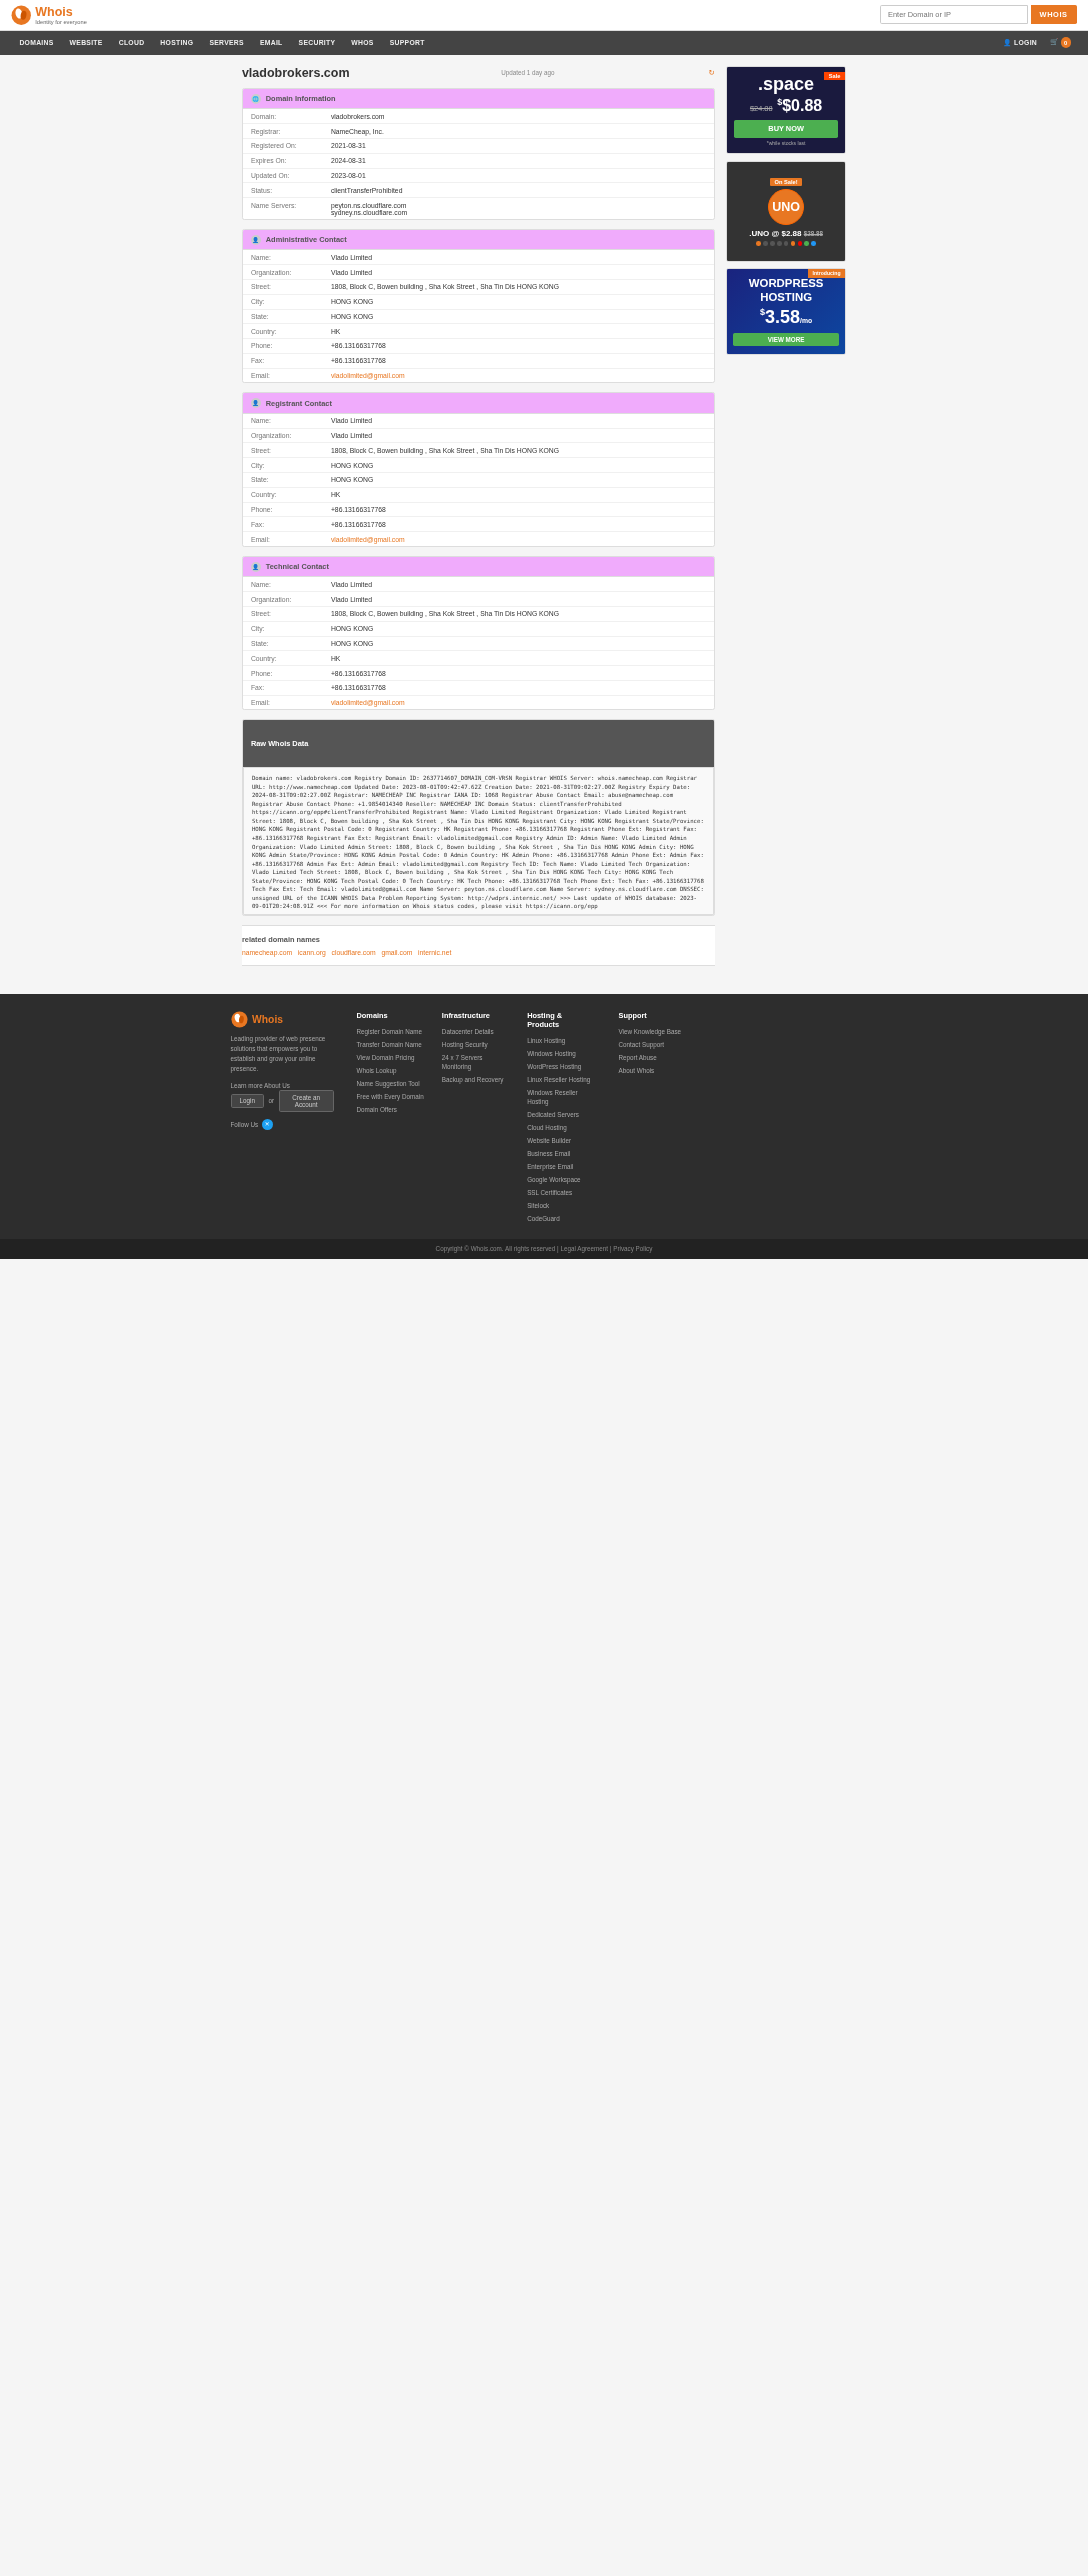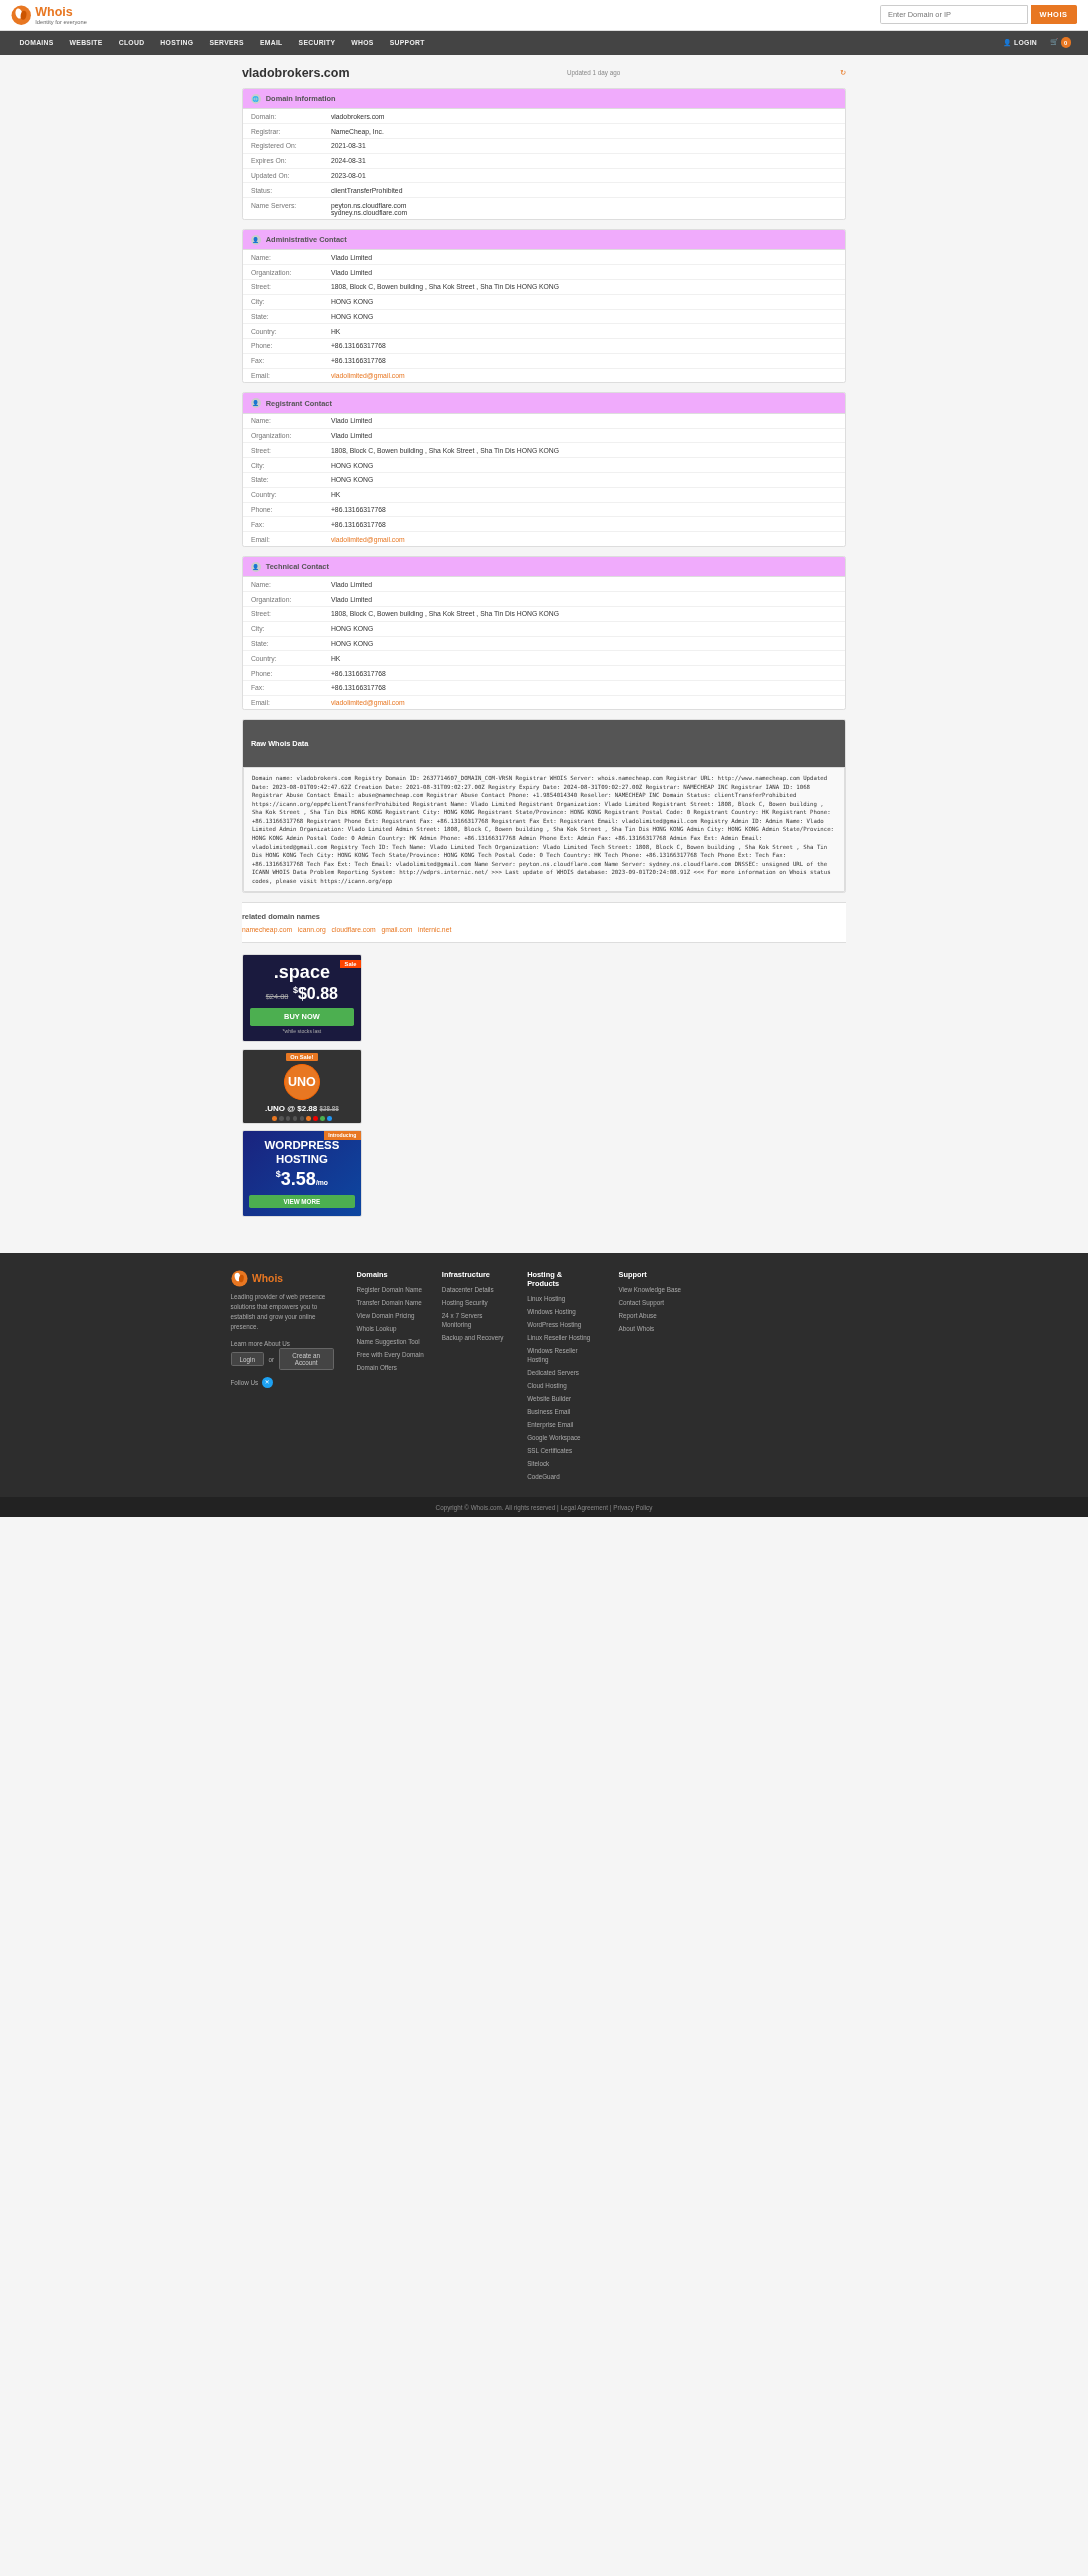--- a/index.html
+++ b/index.html
@@ -71,21 +71,20 @@
       margin-left: 1.1px;
     }
 
     
     .main-wrapper {
       max-width: 627px;
       margin: 0 auto;
       padding: 11.4px;
       display: flex;
       gap: 11.4px;
-      flex-direction: column;
     }
     .content-area { flex: 1; min-width: 0; }
     .sidebar { width: 120px; flex-shrink: 0; }
 
     
     .domain-title-bar {
       display: flex;
       align-items: center;
       justify-content: space-between;
       margin-bottom: 8px;
@@ -211,21 +210,21 @@
       margin-top: 4.6px;
       display: block;
       width: 100%;
     }
     .while-stocks { font-size: 5.1px; color: #aaa; margin-top: 2.3px; }
 
     
     .uno-ad {
       background: #333;
       color: #fff;
-      padding: 2px;
+      padding: 15px;
     }
     .on-sale-badge {
       background: #e87722;
       color: #fff;
       font-size: 5.7px;
       font-weight: bold;
       padding: 1.1px 4.6px;
       border-radius: 1.1px;
       margin-bottom: 3.4px;
       display: inline-block;

